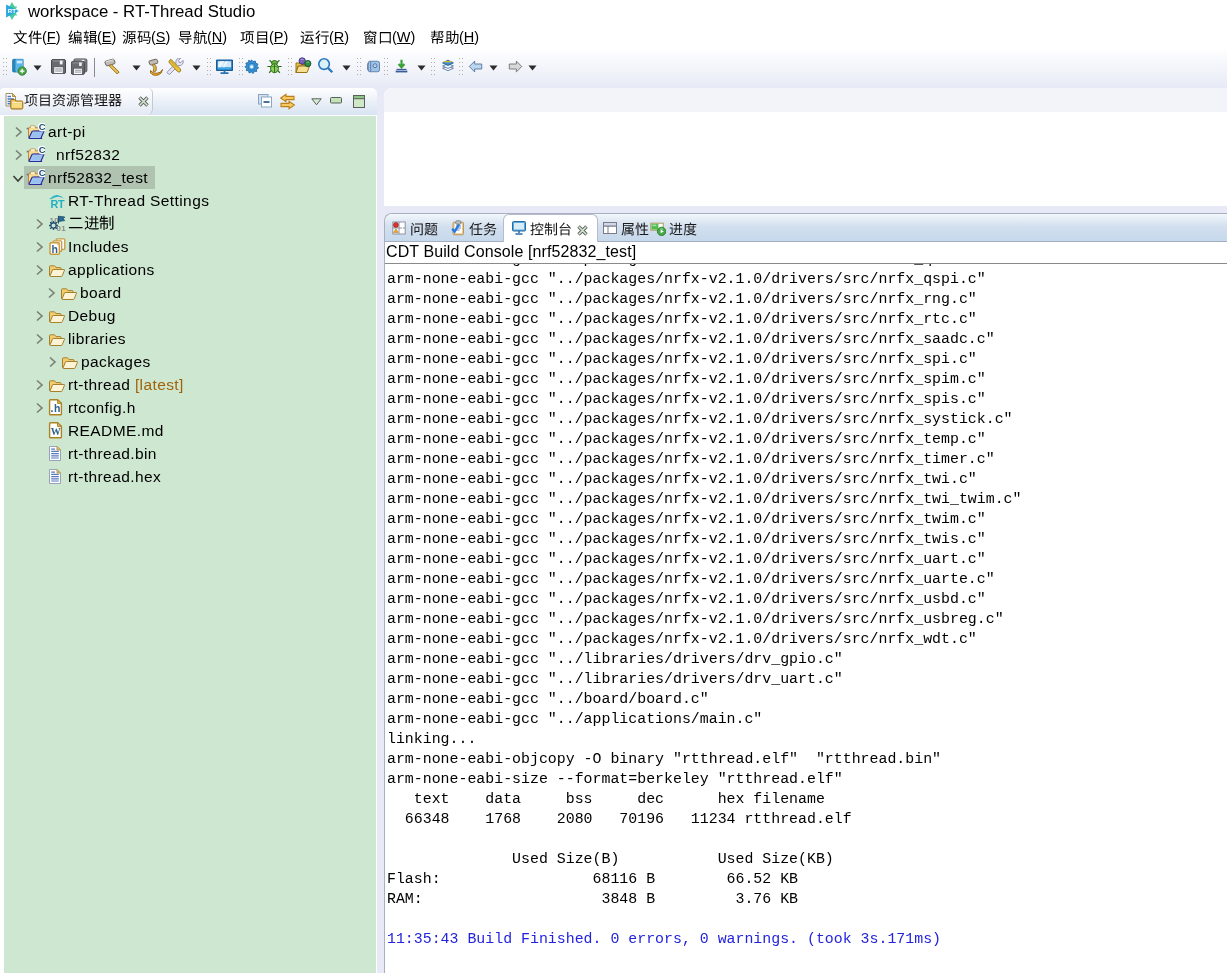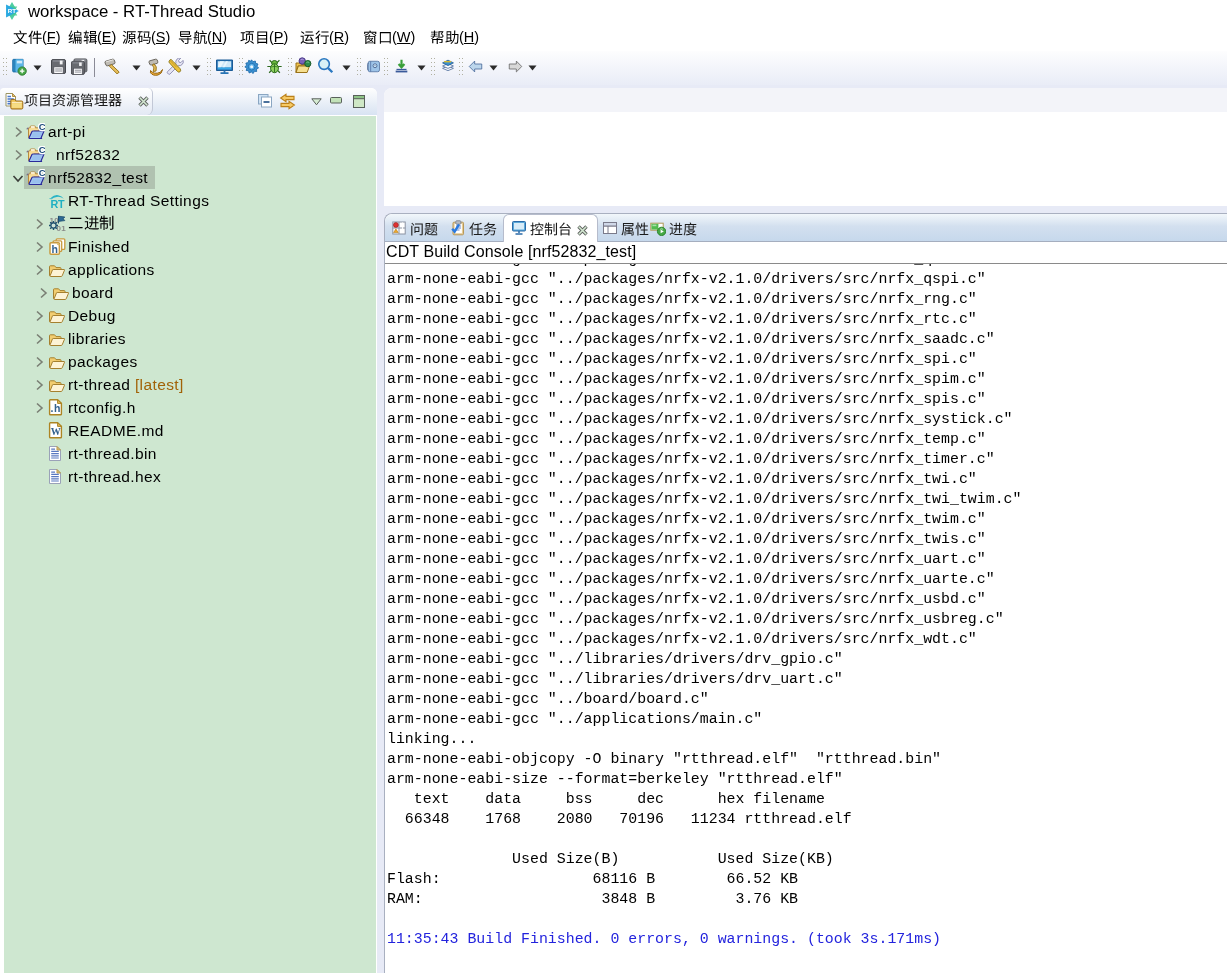--- a/index.html
+++ b/index.html
@@ -393,33 +393,33 @@
           </svg></span>
         <span style="position:absolute;left:44px;top:3px"><svg class="ticn" width="18" height="17" viewBox="0 0 18 17">
             <g>
               <rect x="8.2" y="0.8" width="8.6" height="10.6" rx="1" fill="#fff" stroke="#c89a3e" stroke-width="1.3"></rect>
               <rect x="5.1" y="2.8" width="8.6" height="10.6" rx="1" fill="#fff" stroke="#c89a3e" stroke-width="1.3"></rect>
               <rect x="2" y="4.8" width="9.4" height="11.4" rx="1" fill="#fff" stroke="#c89a3e" stroke-width="1.5"></rect>
               <path d="M9 6.2 Q11 5.4 11.2 7.4" fill="none" stroke="#d8b868" stroke-width="1.6"></path>
               <text x="3.6" y="14.6" font-size="10.5" font-weight="bold" fill="#33618e" font-family="Liberation Sans">h</text>
             </g>
           </svg></span>
-        <span style="position:absolute;left:64px;top:0px">Finished</span>
+        <span style="position:absolute;left:64px;top:0px">Includes</span>
       </div>
 <div class="row" style="left:0;top:141.5px;width:372px">
         <span style="position:absolute;left:27px;top:3px"><svg class="tarw" width="16" height="16" viewBox="0 0 16 16">
             <path d="M6 3.5 L11 8 L6 12.5" fill="none" stroke="#7a7f74" stroke-width="1.6"></path>
           </svg></span>
         <span style="position:absolute;left:44px;top:3px"><svg class="ticn" width="18" height="15" viewBox="0 0 18 15">
             <path d="M1.5 12.5 L1.5 3.6 Q1.5 2.8 2.3 2.8 L6.2 2.8 Q6.8 2.8 7.2 3.4 L8 4.6 L12.2 4.6 Q13 4.6 13 5.4 L13 6.5 L5 6.5 L2.8 12.5 Z" fill="#f2cd70" stroke="#a5802e"></path>
             <path d="M2.5 13.5 Q1.8 13.5 2.1 12.8 L4.4 7.1 Q4.7 6.5 5.4 6.5 L16 6.5 Q16.8 6.5 16.5 7.2 L14.2 12.8 Q13.9 13.5 13.1 13.5 Z" fill="#fdf3d5" stroke="#a5802e"></path>
           </svg></span>
         <span style="position:absolute;left:64px;top:0px">applications</span>
       </div>
-<div class="row" style="left:4px;top:164.5px;width:384px">
+<div class="row" style="left:12px;top:164.5px;width:384px">
         <span style="position:absolute;left:27px;top:3px"><svg class="tarw" width="16" height="16" viewBox="0 0 16 16">
             <path d="M6 3.5 L11 8 L6 12.5" fill="none" stroke="#7a7f74" stroke-width="1.6"></path>
           </svg></span>
         <span style="position:absolute;left:44px;top:3px"><svg class="ticn" width="18" height="15" viewBox="0 0 18 15">
             <path d="M1.5 12.5 L1.5 3.6 Q1.5 2.8 2.3 2.8 L6.2 2.8 Q6.8 2.8 7.2 3.4 L8 4.6 L12.2 4.6 Q13 4.6 13 5.4 L13 6.5 L5 6.5 L2.8 12.5 Z" fill="#f2cd70" stroke="#a5802e"></path>
             <path d="M2.5 13.5 Q1.8 13.5 2.1 12.8 L4.4 7.1 Q4.7 6.5 5.4 6.5 L16 6.5 Q16.8 6.5 16.5 7.2 L14.2 12.8 Q13.9 13.5 13.1 13.5 Z" fill="#fdf3d5" stroke="#a5802e"></path>
           </svg></span>
         <span style="position:absolute;left:64px;top:0px">board</span>
       </div>
 <div class="row" style="left:0;top:187.5px;width:372px">
@@ -435,21 +435,21 @@
 <div class="row" style="left:0;top:210.5px;width:372px">
         <span style="position:absolute;left:27px;top:3px"><svg class="tarw" width="16" height="16" viewBox="0 0 16 16">
             <path d="M6 3.5 L11 8 L6 12.5" fill="none" stroke="#7a7f74" stroke-width="1.6"></path>
           </svg></span>
         <span style="position:absolute;left:44px;top:3px"><svg class="ticn" width="18" height="15" viewBox="0 0 18 15">
             <path d="M1.5 12.5 L1.5 3.6 Q1.5 2.8 2.3 2.8 L6.2 2.8 Q6.8 2.8 7.2 3.4 L8 4.6 L12.2 4.6 Q13 4.6 13 5.4 L13 6.5 L5 6.5 L2.8 12.5 Z" fill="#f2cd70" stroke="#a5802e"></path>
             <path d="M2.5 13.5 Q1.8 13.5 2.1 12.8 L4.4 7.1 Q4.7 6.5 5.4 6.5 L16 6.5 Q16.8 6.5 16.5 7.2 L14.2 12.8 Q13.9 13.5 13.1 13.5 Z" fill="#fdf3d5" stroke="#a5802e"></path>
           </svg></span>
         <span style="position:absolute;left:64px;top:0px">libraries</span>
       </div>
-<div class="row" style="left:0;top:233.5px;width:448px">
+<div class="row" style="left:13px;top:233.5px;width:448px">
         <span style="position:absolute;left:27px;top:3px"><svg class="tarw" width="16" height="16" viewBox="0 0 16 16">
             <path d="M6 3.5 L11 8 L6 12.5" fill="none" stroke="#7a7f74" stroke-width="1.6"></path>
           </svg></span>
         <span style="position:absolute;left:44px;top:3px"><svg class="ticn" width="18" height="15" viewBox="0 0 18 15">
             <path d="M1.5 12.5 L1.5 3.6 Q1.5 2.8 2.3 2.8 L6.2 2.8 Q6.8 2.8 7.2 3.4 L8 4.6 L12.2 4.6 Q13 4.6 13 5.4 L13 6.5 L5 6.5 L2.8 12.5 Z" fill="#f2cd70" stroke="#a5802e"></path>
             <path d="M2.5 13.5 Q1.8 13.5 2.1 12.8 L4.4 7.1 Q4.7 6.5 5.4 6.5 L16 6.5 Q16.8 6.5 16.5 7.2 L14.2 12.8 Q13.9 13.5 13.1 13.5 Z" fill="#fdf3d5" stroke="#a5802e"></path>
           </svg></span>
         <span style="position:absolute;left:64px;top:0px">packages</span>
       </div>
 <div class="row" style="left:0;top:256.5px;width:372px">

